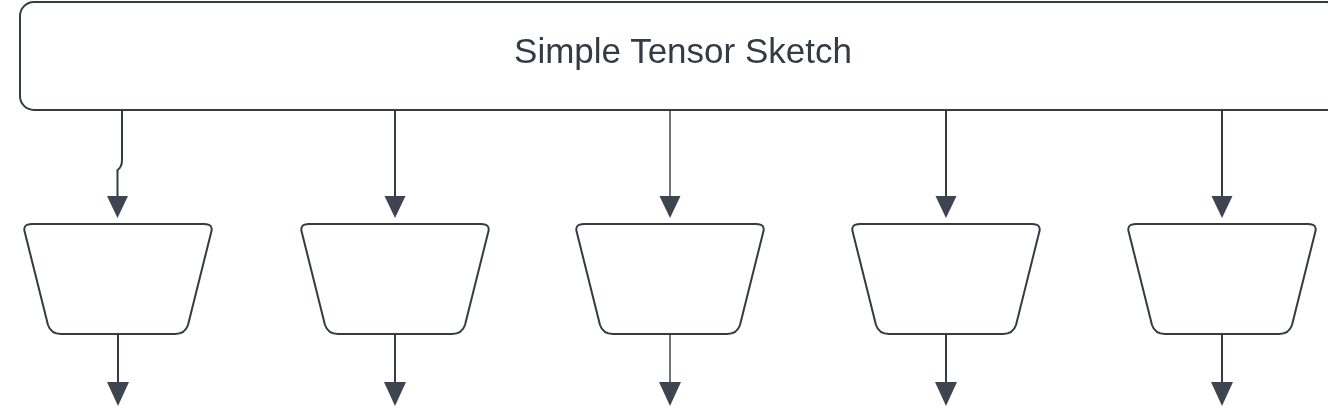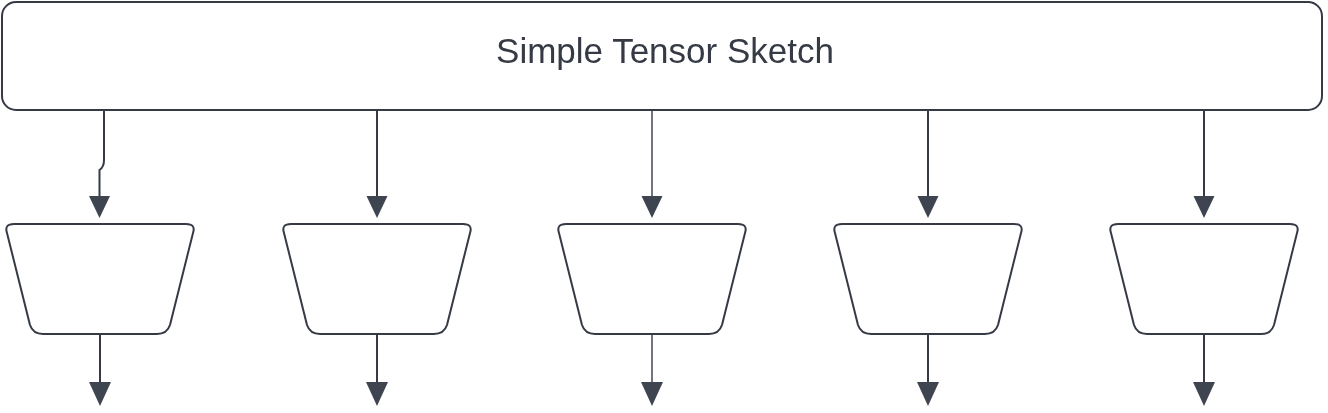--- a/index.html
+++ b/index.html
@@ -11,20 +11,21 @@
     width: 1328px;
     height: 413px;
     overflow: hidden;
     font-family: "Liberation Sans", sans-serif;
   }
   #diagram-root {
     position: relative;
     width: 1064px;
     height: 413px;
     background: #ffffff;
+    padding-left: 18px;
   }
   svg.diagram-canvas {
     display: block;
     width: 1328px;
     height: 413px;
   }
   .node-shape {
     fill: #ffffff;
     stroke: #353a45;
     stroke-width: 2;

